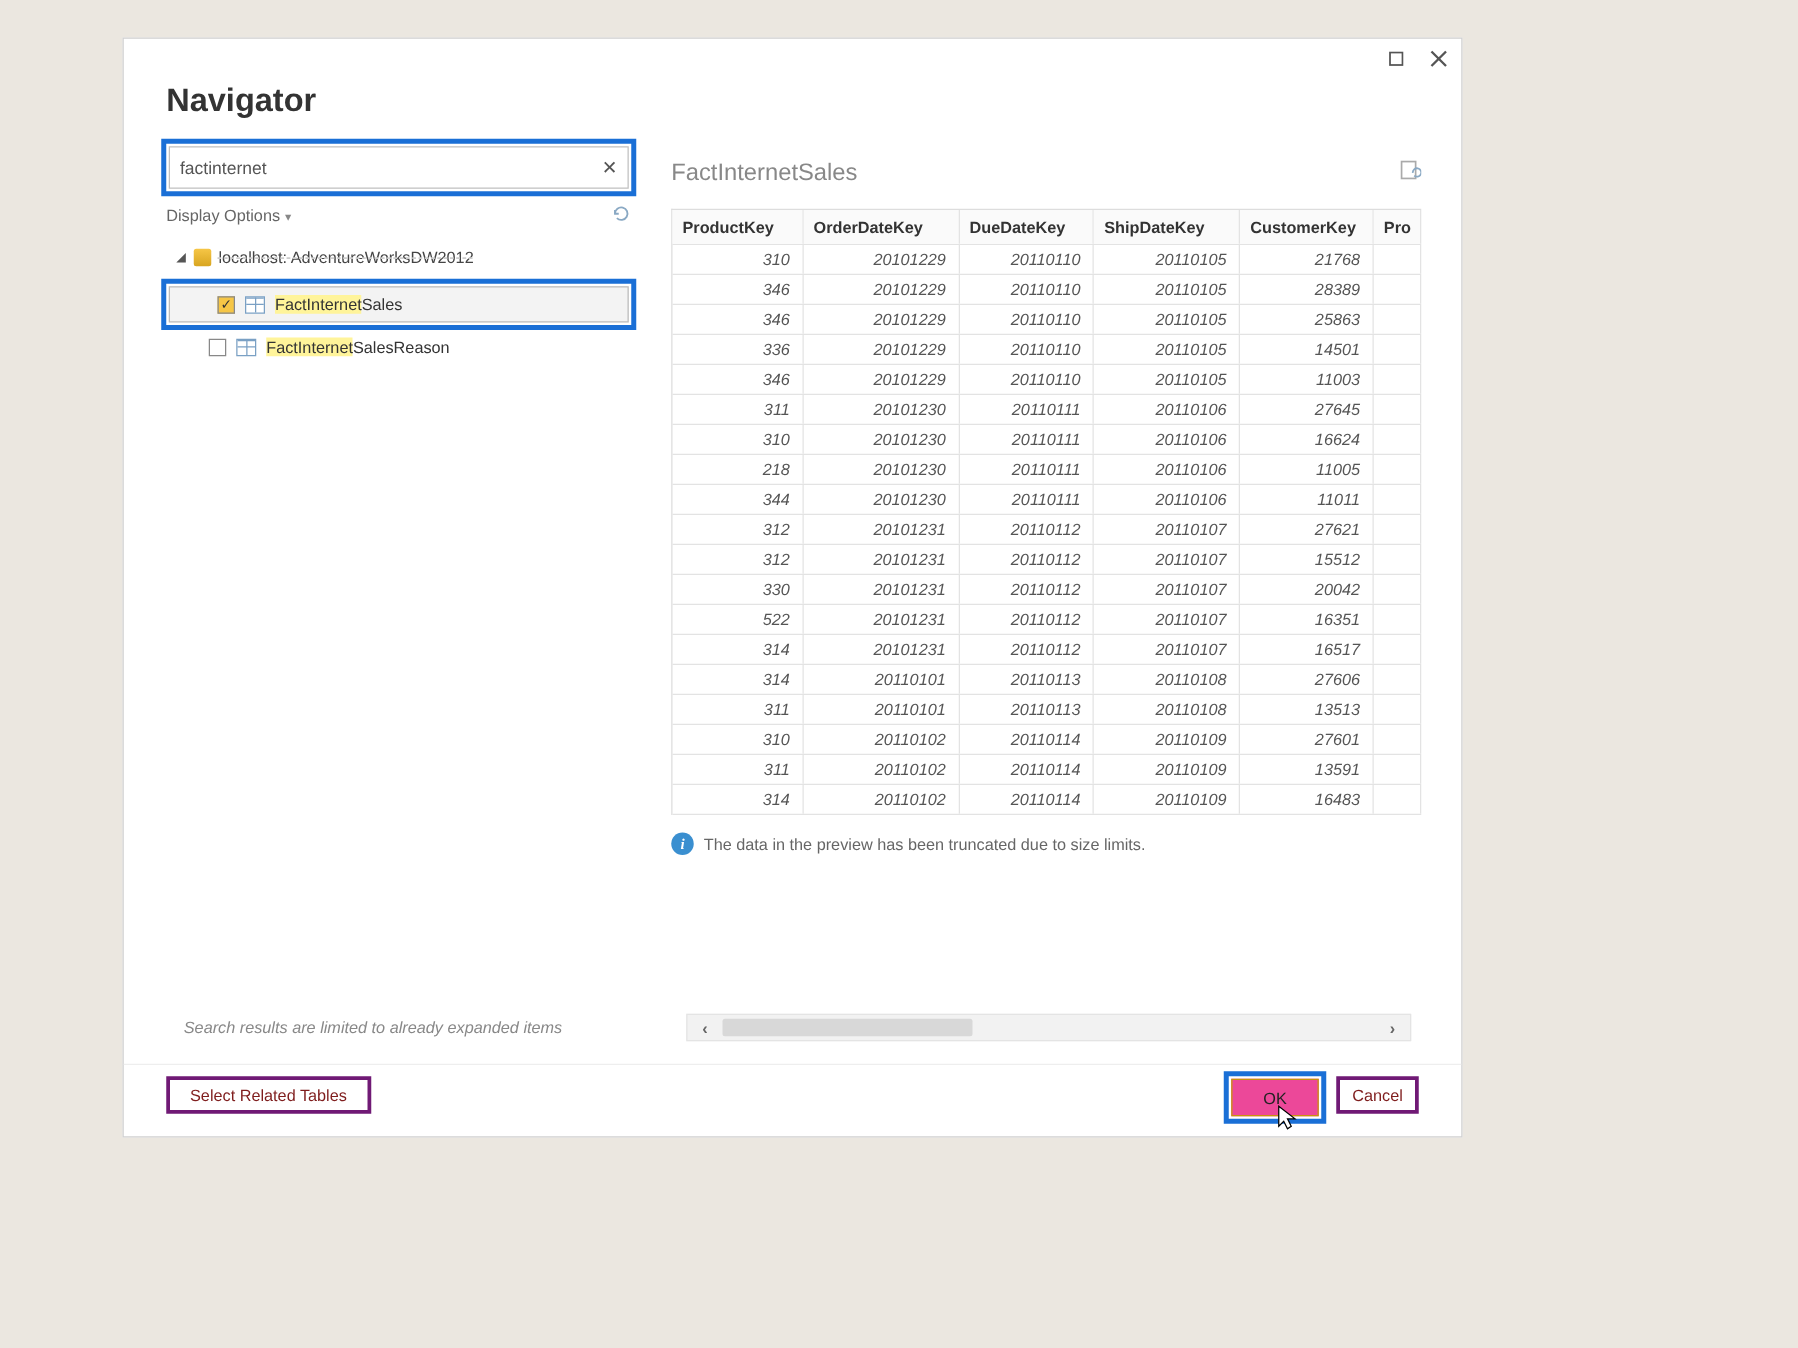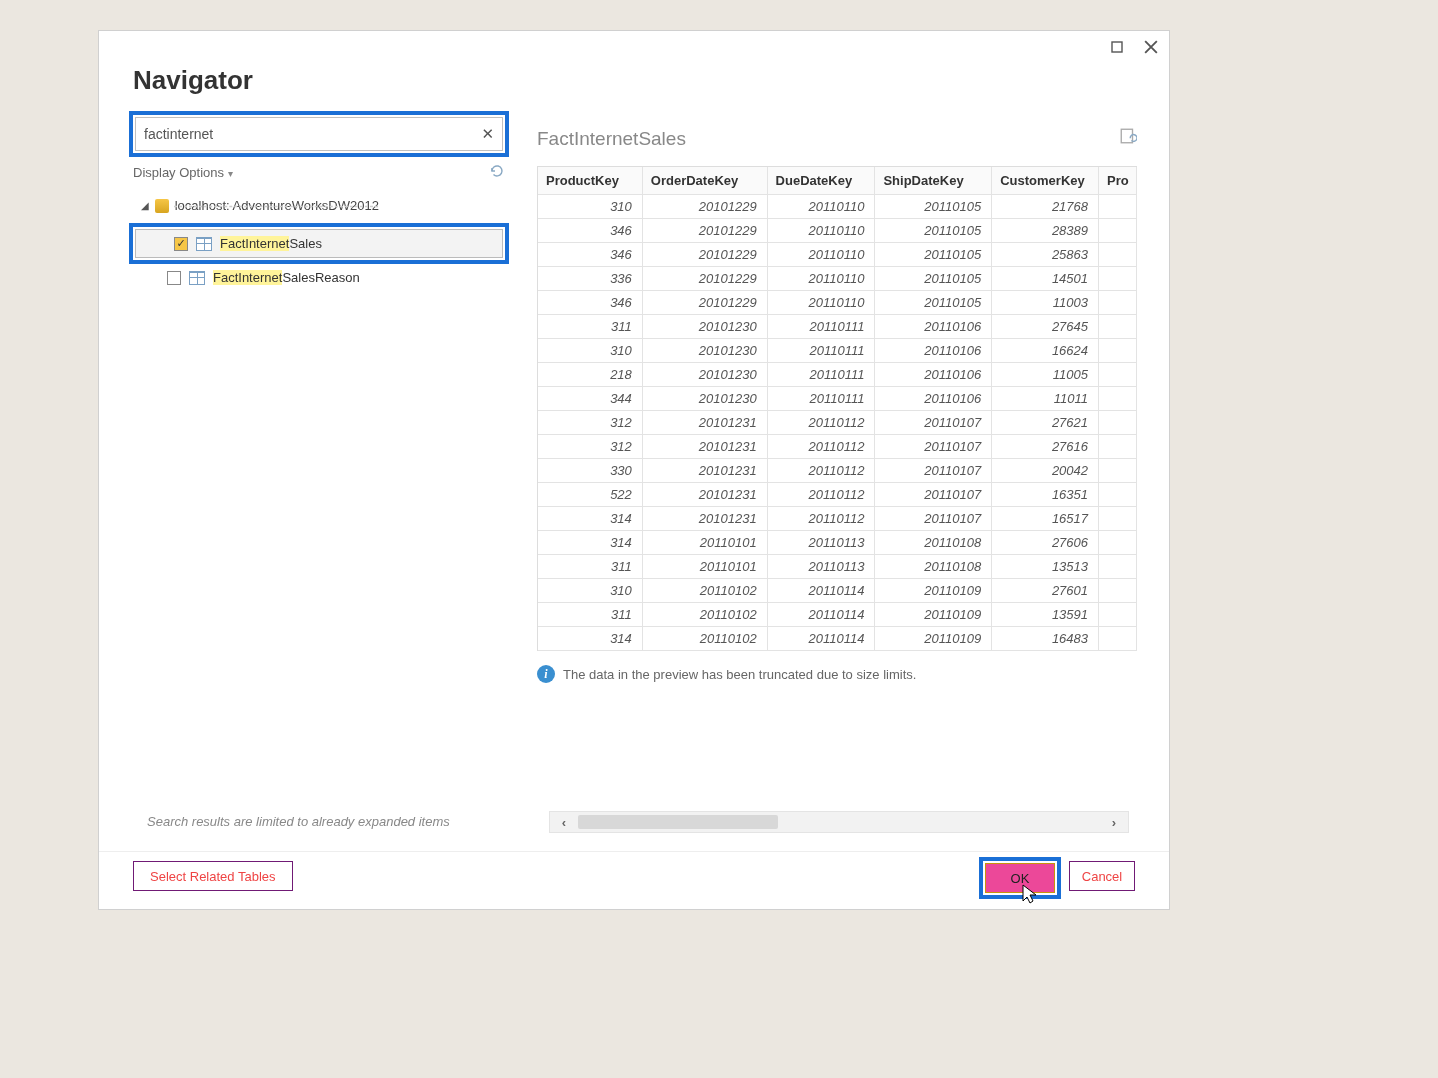--- a/index.html
+++ b/index.html
@@ -219,24 +219,24 @@
 .footer {
   position: absolute;
   left: 0; right: 0; bottom: 0;
   height: 58px;
   border-top: 1px solid #eee;
 }
 .btn {
   position: absolute;
   height: 30px;
   padding: 0 16px;
-  border: 1px solid #701a75;
+  border: 3px solid #701a75;
   background: #fff;
   font-size: 13px;
-  color: #ef4444;
+  color: #7f1d1d;
   display: flex; align-items: center; justify-content: center;
   cursor: pointer;
 }
 .btn.select-related { left: 34px; bottom: 18px; }
 .btn.cancel { right: 34px; bottom: 18px; width: 66px; }
 .ok-wrap {
   position: absolute;
   right: 108px;
   bottom: 10px;
   border: 4px solid #1a6fd6;
@@ -415,21 +415,21 @@
           <div class="cell c2">20110112</div>
           <div class="cell c3">20110107</div>
           <div class="cell c4">27621</div>
           <div class="cell c5"></div>
         </div>
         <div class="grid-row">
           <div class="cell c0">312</div>
           <div class="cell c1">20101231</div>
           <div class="cell c2">20110112</div>
           <div class="cell c3">20110107</div>
-          <div class="cell c4">27616</div>
+          <div class="cell c4">15512</div>
           <div class="cell c5"></div>
         </div>
         <div class="grid-row">
           <div class="cell c0">330</div>
           <div class="cell c1">20101231</div>
           <div class="cell c2">20110112</div>
           <div class="cell c3">20110107</div>
           <div class="cell c4">20042</div>
           <div class="cell c5"></div>
         </div>

